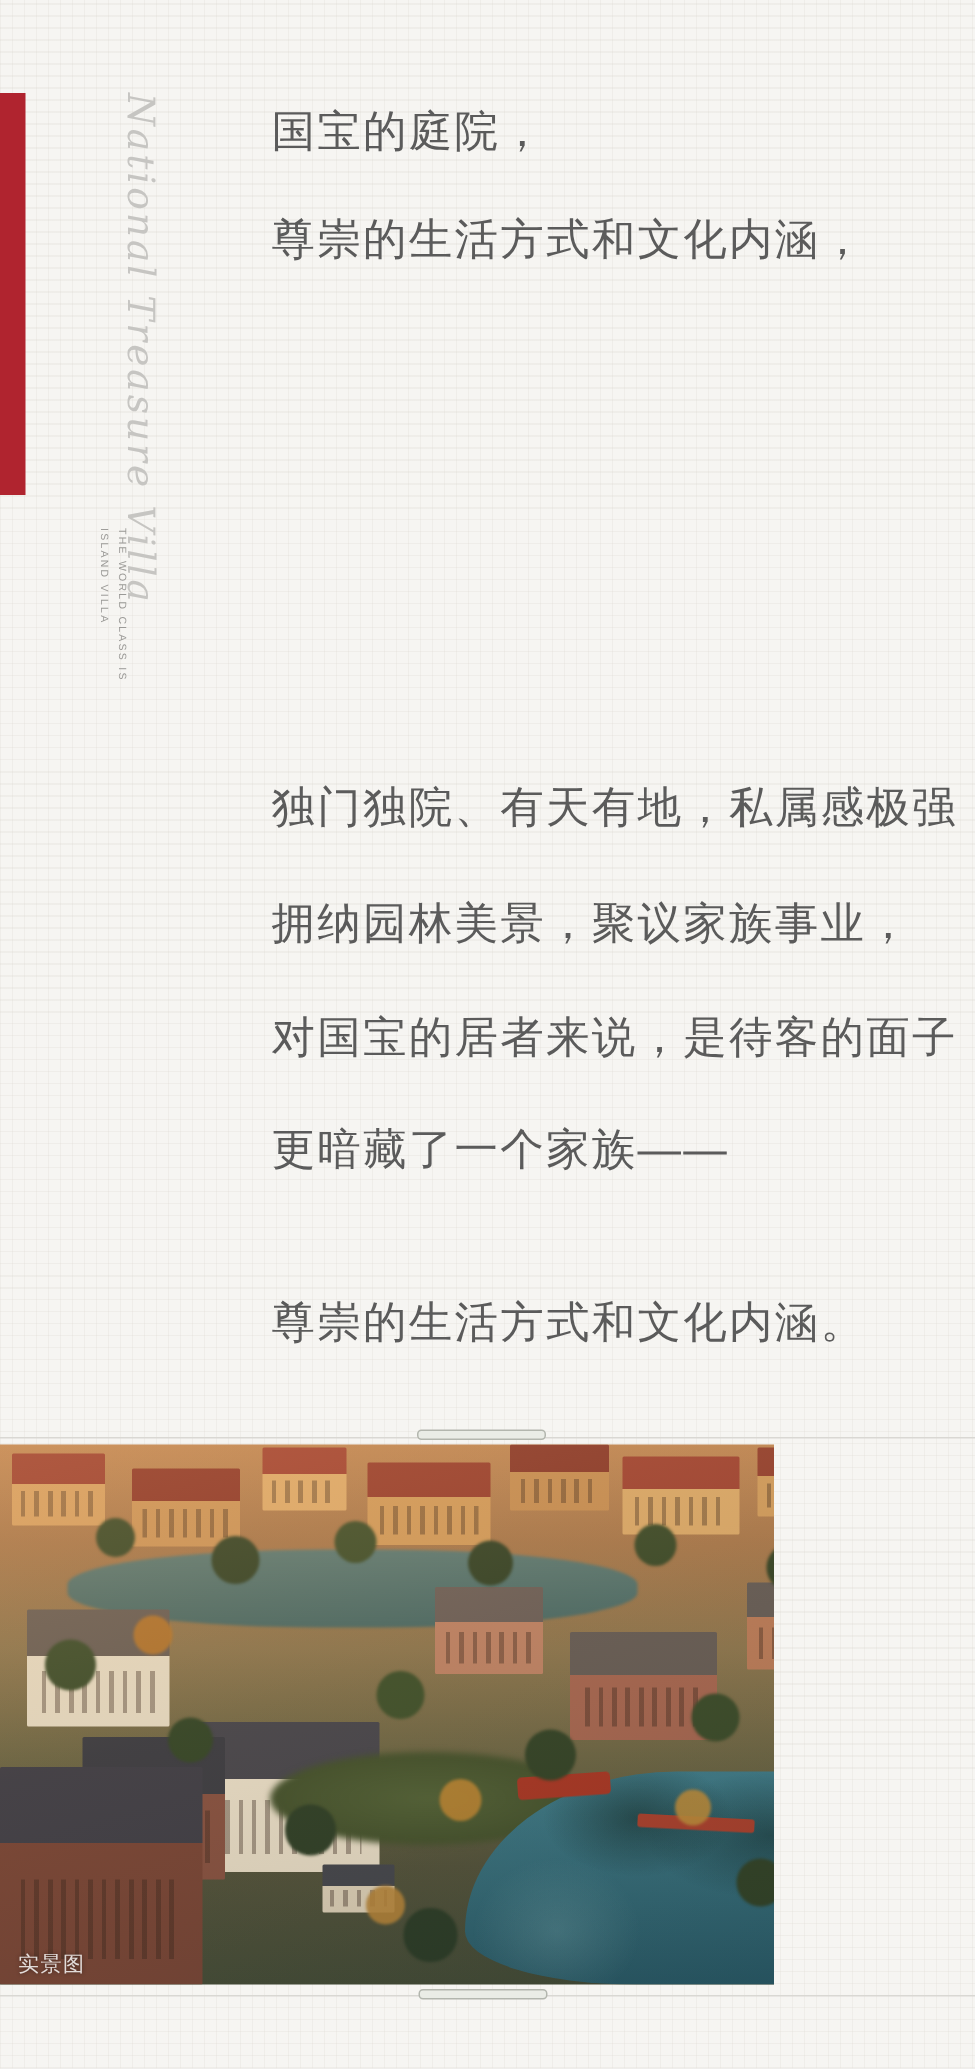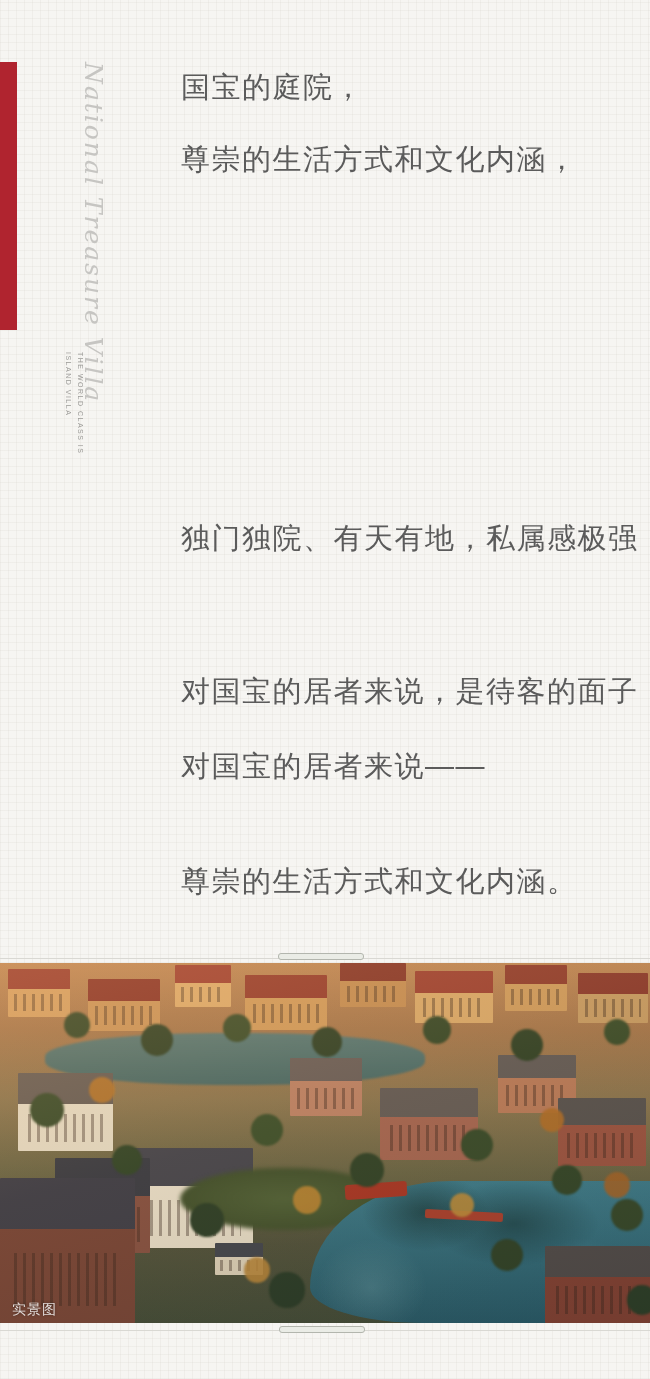--- a/index.html
+++ b/index.html
@@ -32,21 +32,21 @@
     white-space:nowrap;
   }
   
   .divider{position:absolute;left:0;width:650px;height:0;border-top:1px solid #d9d8d3;}
   .divider-pill{
     position:absolute;width:86px;height:7px;border-radius:3px;
     background:#eaece6;border:1px solid #b3b6ae;box-sizing:border-box;
   }
   
   .photo{
-    position:absolute;left:0;top:963px;width:650px;height:360px;overflow:hidden;
+    position:absolute;left:0;top:963px;width:516px;height:360px;overflow:hidden;
     background:linear-gradient(180deg,#c08a58 0%,#a97b4f 18%,#8f7a52 38%,#6f6a48 58%,#55563e 78%,#47503a 100%);
   }
   .ph{position:absolute;border-radius:1px;}
   .ph::after{
     content:'';position:absolute;left:10%;right:10%;top:52%;bottom:12%;
     background:repeating-linear-gradient(90deg, rgba(55,38,28,0.38) 0 3px, transparent 3px 9px);
   }
   .water{position:absolute;}
   .trees{position:absolute;width:14px;height:14px;border-radius:50%;filter:blur(1px);}
   .lake-main::after{
@@ -76,22 +76,23 @@
   <div class="script-vertical">National Treasure Villa</div>
   <div class="tagline-vertical">
     <span>THE WORLD CLASS IS</span><br>
     <span>ISLAND VILLA</span>
   </div>
 
   <div class="line" style="top:68px;">国宝的庭院，</div>
   <div class="line" style="top:140px;">尊崇的生活方式和文化内涵，</div>
 
   <div class="line" style="top:519px;">独门独院、有天有地，私属感极强，</div>
+  <div class="line" style="top:596px;">拥纳园林美景，聚议家族事业，</div>
   <div class="line" style="top:672px;">对国宝的居者来说，是待客的面子，</div>
-  <div class="line" style="top:747px;">对国宝的居者来说——</div>
+  <div class="line" style="top:747px;">更暗藏了一个家族——</div>
   <div class="line" style="top:862px;">尊崇的生活方式和文化内涵。</div>
 
   <div class="divider" style="top:958px;"></div>
   <div class="divider-pill" style="left:278px;top:953px;"></div>
 
   <div class="photo">
 
     <div class="ph" style="left:8px;top:6px;width:62px;height:48px;background:linear-gradient(180deg,#9c4233 0 42%,#d7a365 42%);"></div>
     <div class="ph" style="left:88px;top:16px;width:72px;height:52px;background:linear-gradient(180deg,#8e3a2c 0 42%,#cd985c 42%);"></div>
     <div class="ph" style="left:175px;top:2px;width:56px;height:42px;background:linear-gradient(180deg,#a24535 0 42%,#dfae6e 42%);"></div>

